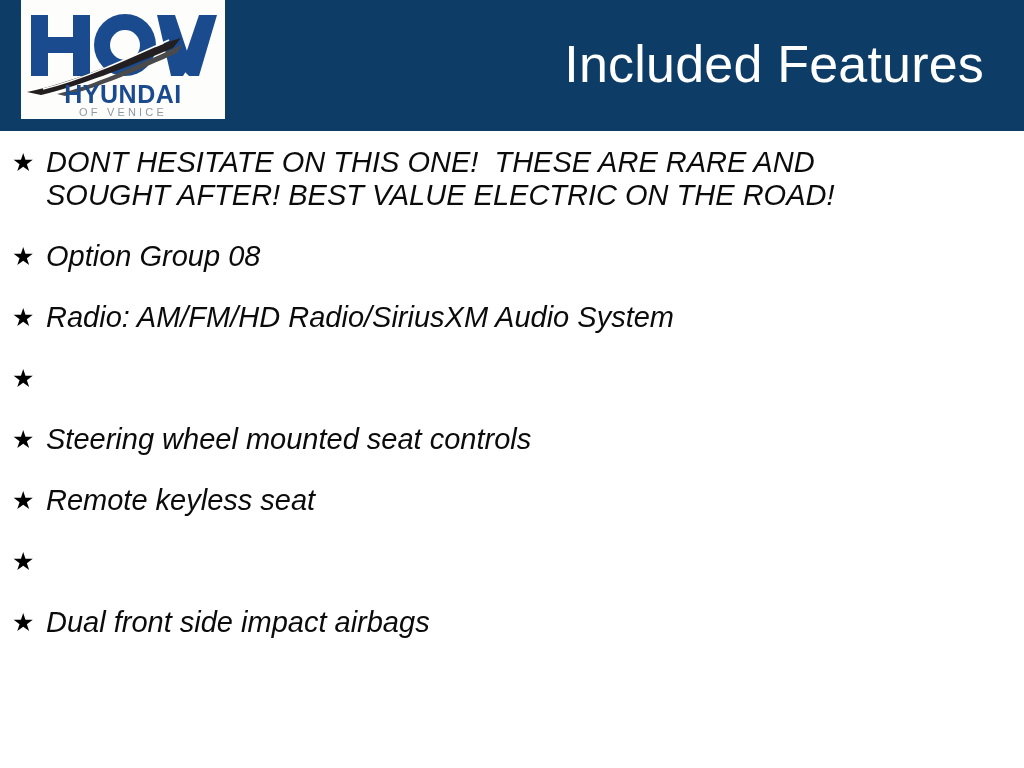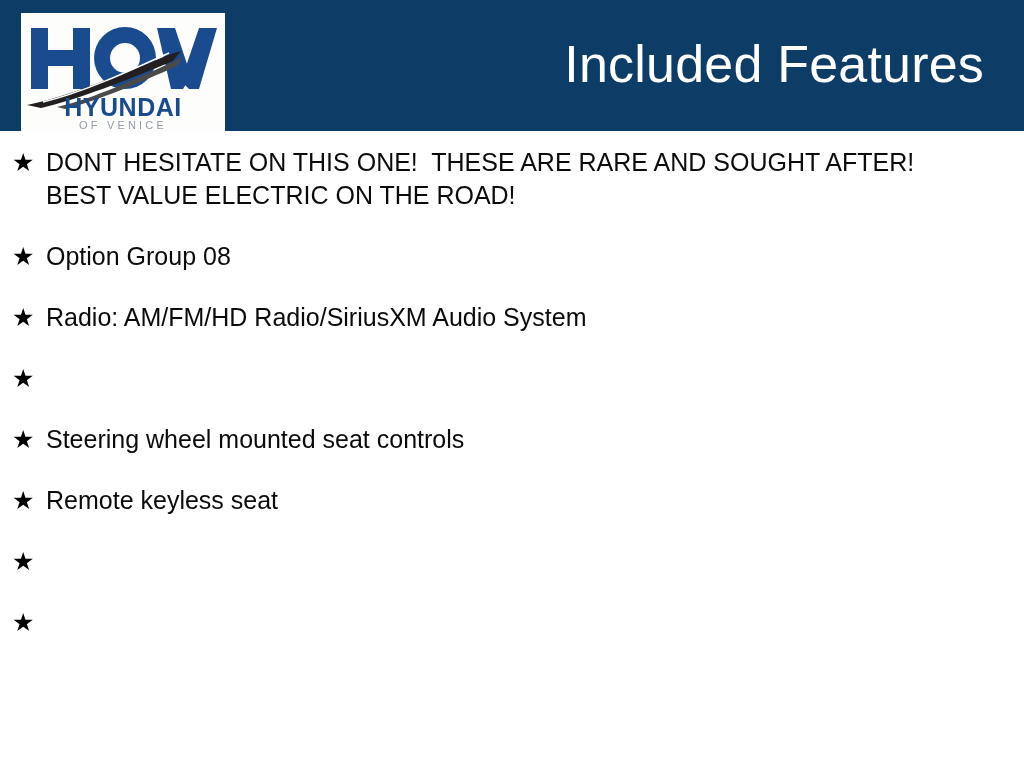--- a/index.html
+++ b/index.html
@@ -40,21 +40,21 @@
     color: #ffffff;
     font-weight: normal;
     letter-spacing: 0.2px;
     white-space: nowrap;
   }
 
   
   .logo-box {
     position: absolute;
     left: 21px;
-    top: 13px;
+    top: 0;
     width: 204px;
     height: 119px;
     background: #fdfdfb;
     overflow: hidden;
   }
 
   .logo-svg {
     display: block;
     width: 204px;
     height: 119px;
@@ -89,24 +89,25 @@
     font-size: 25px;
     line-height: 33px;
     color: #000000;
     text-align: left;
     user-select: none;
   }
 
   .feature-text {
     flex: 1 1 auto;
     max-width: 890px;
-    font-size: 25px;
+    font-size: 29px;
     line-height: 33px;
     color: #0b0b0b;
     white-space: pre-wrap;
+    font-style: italic;
   }
 </style>
 </head>
 <body>
 
 <div class="slide">
 
   <div class="header-band"></div>
 
   <div class="logo-box">
@@ -165,16 +166,17 @@
     </li>
     <li class="feature-item">
       <span class="bullet-star">★</span>
       <span class="feature-text">Remote keyless seat</span>
     </li>
     <li class="feature-item">
       <span class="bullet-star">★</span>
     </li>
     <li class="feature-item">
       <span class="bullet-star">★</span>
+      <span class="feature-text">Dual front side impact airbags</span>
     </li>
   </ul>
 
 </div>
 
 </body></html>

